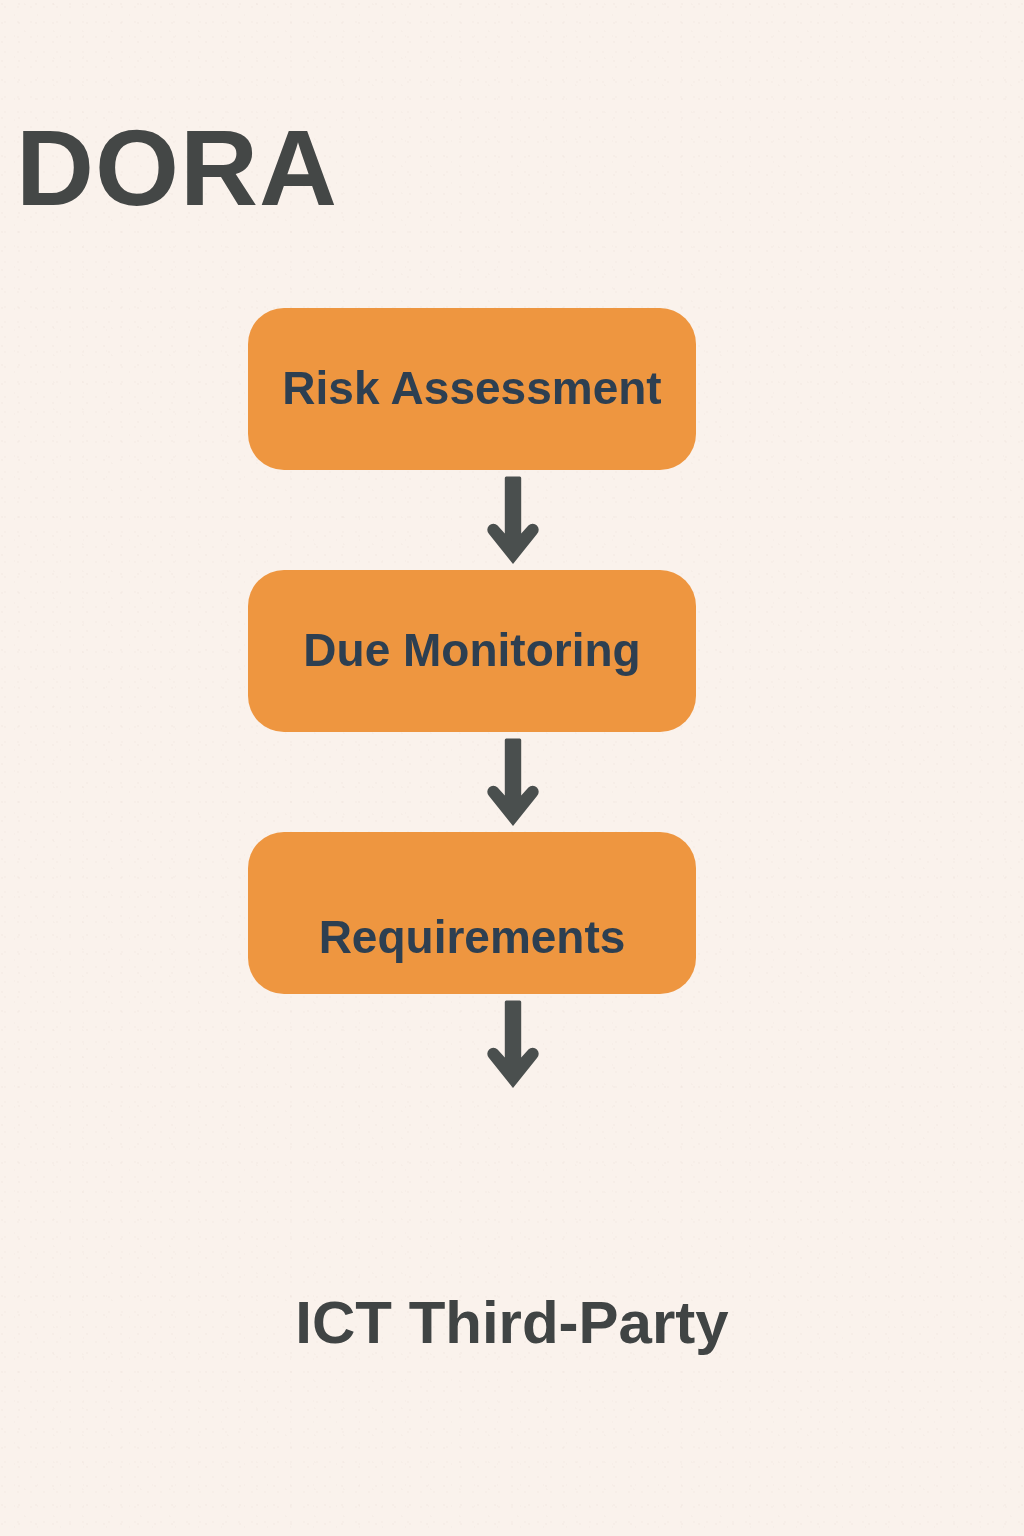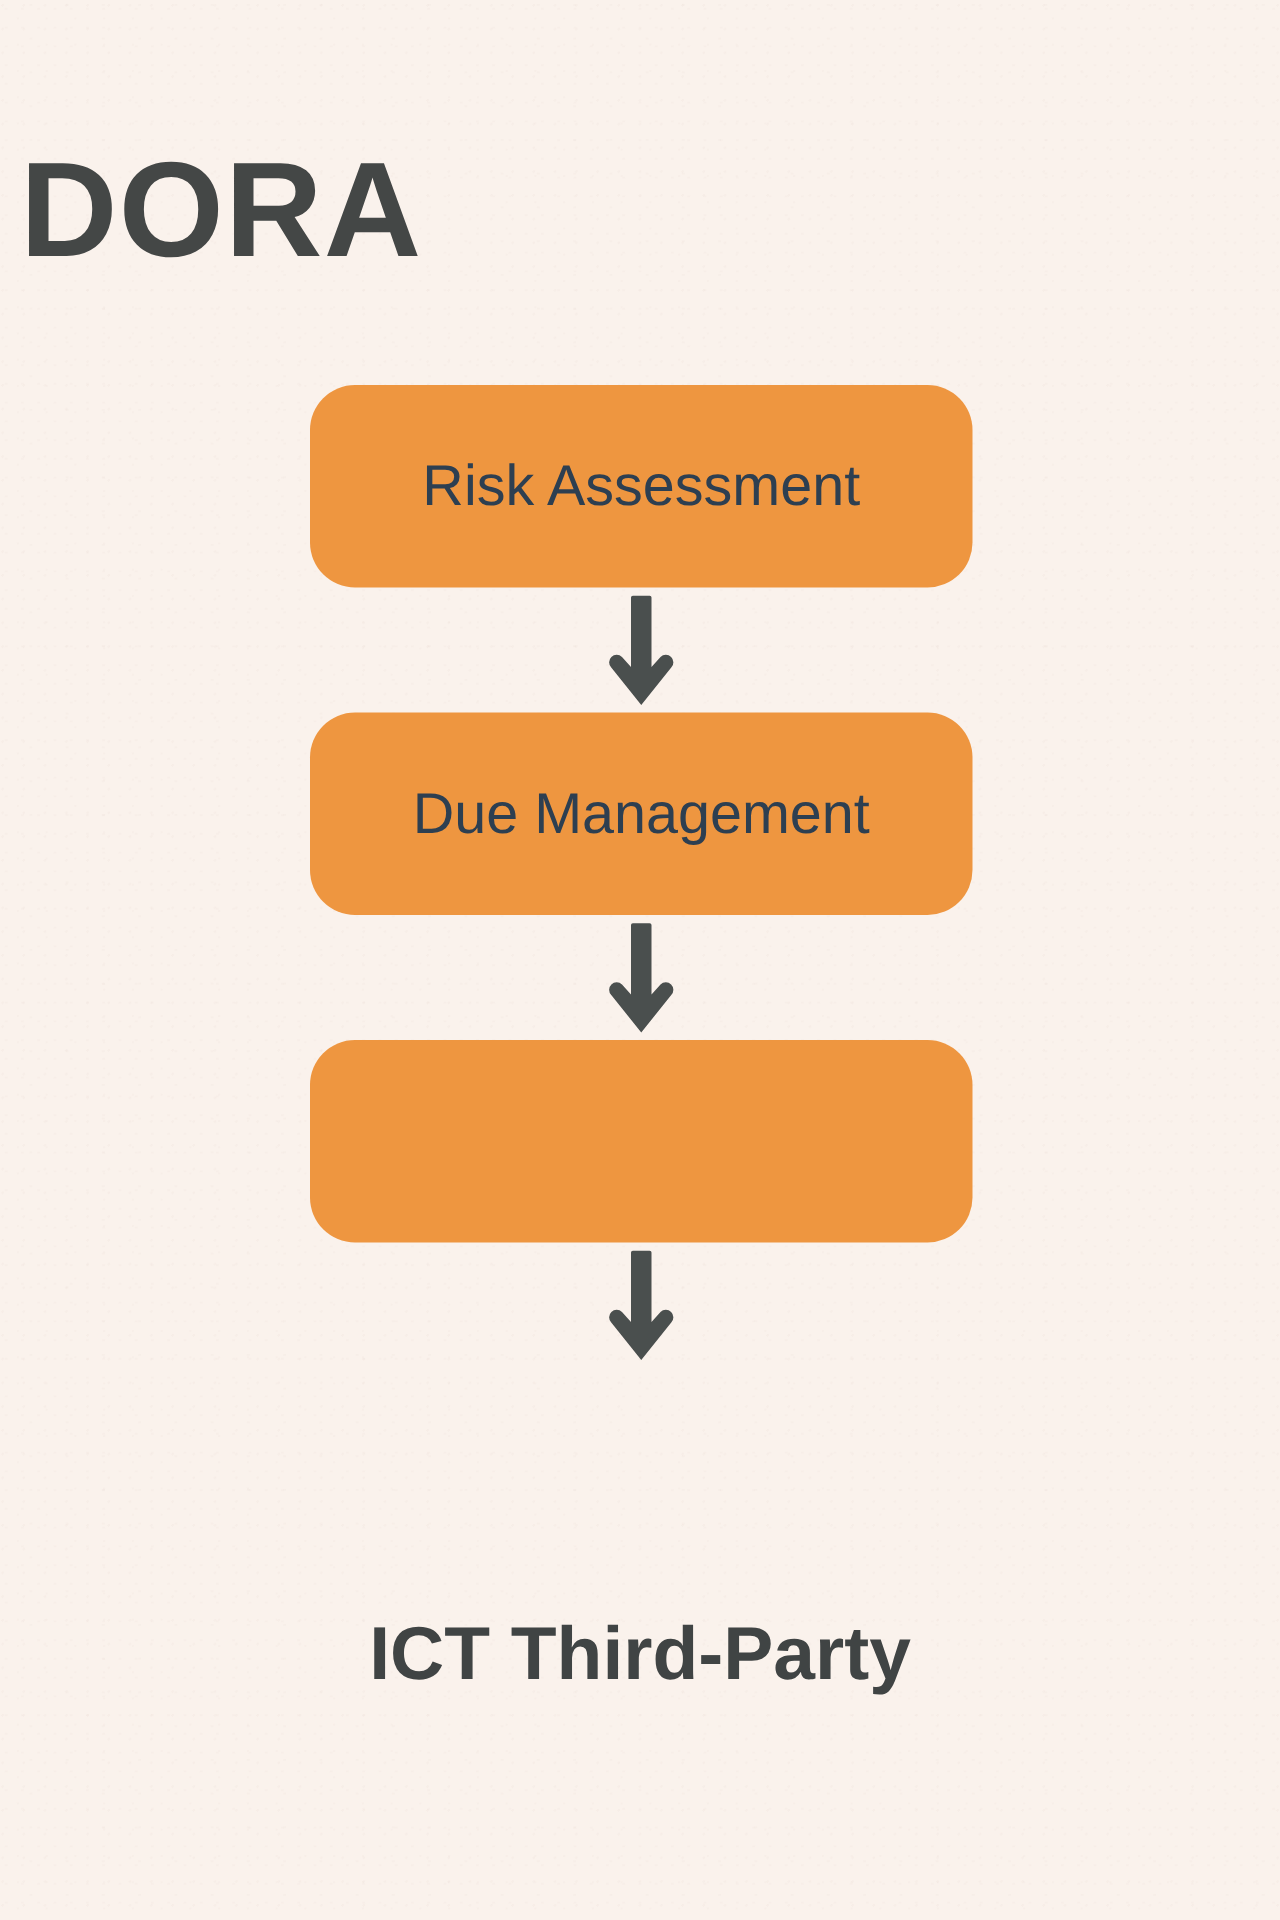--- a/index.html
+++ b/index.html
@@ -53,26 +53,26 @@
   }
 
   .flow {
     position: absolute;
     top: 308px;
     left: 248px;
     width: 530px;
   }
 
   .node {
-    width: 530px;
+    width: 448px;
     background: #ee9640;
     border-radius: 36px;
     color: #2d3f51;
     font-size: 46px;
-    font-weight: 400;
+    font-weight: 700;
     line-height: 1.08;
     display: flex;
     align-items: center;
     justify-content: center;
     text-align: center;
     box-sizing: border-box;
     padding: 8px 26px;
   }
   .node.h1line { height: 162px; }
   .node.h2line { height: 162px; }
@@ -116,34 +116,35 @@
 
     <div class="connector">
       <span>
         <svg width="60" height="96" viewBox="0 0 60 96" aria-hidden="true">
           <path d="M30 92 L6 62 a6 6 0 0 1 8.6 -8.4 L21.8 61.5 L21.8 6 a1.5 1.5 0 0 1 1.5 -1.5 L36.7 4.5 a1.5 1.5 0 0 1 1.5 1.5 L38.2 61.5 L45.4 53.6 a6 6 0 0 1 8.6 8.4 Z" fill="#4a4f4e"></path>
         </svg>
       </span>
     </div>
 
     <div class="node h1line">
-      <span>Due Management</span>
+      <span>Due Monitoring</span>
     </div>
 
     <div class="connector">
       <span>
         <svg width="60" height="96" viewBox="0 0 60 96" aria-hidden="true">
           <path d="M30 92 L6 62 a6 6 0 0 1 8.6 -8.4 L21.8 61.5 L21.8 6 a1.5 1.5 0 0 1 1.5 -1.5 L36.7 4.5 a1.5 1.5 0 0 1 1.5 1.5 L38.2 61.5 L45.4 53.6 a6 6 0 0 1 8.6 8.4 Z" fill="#4a4f4e"></path>
         </svg>
       </span>
     </div>
 
     <div class="node h2line">
       <span>
         <br>
+        <span>Requirements</span>
       </span>
     </div>
 
     <div class="connector">
       <span>
         <svg width="60" height="96" viewBox="0 0 60 96" aria-hidden="true">
           <path d="M30 92 L6 62 a6 6 0 0 1 8.6 -8.4 L21.8 61.5 L21.8 6 a1.5 1.5 0 0 1 1.5 -1.5 L36.7 4.5 a1.5 1.5 0 0 1 1.5 1.5 L38.2 61.5 L45.4 53.6 a6 6 0 0 1 8.6 8.4 Z" fill="#4a4f4e"></path>
         </svg>
       </span>
     </div>

